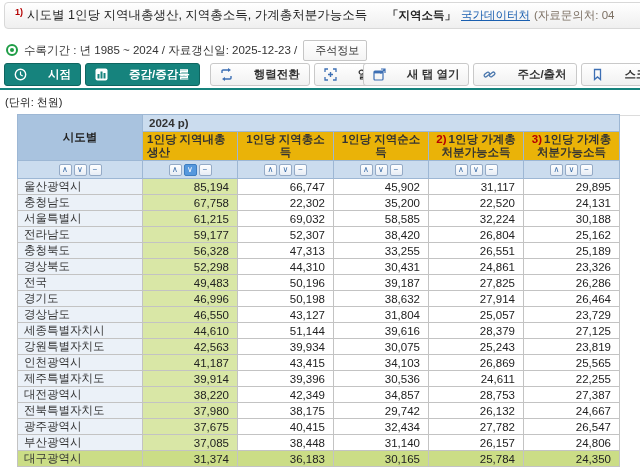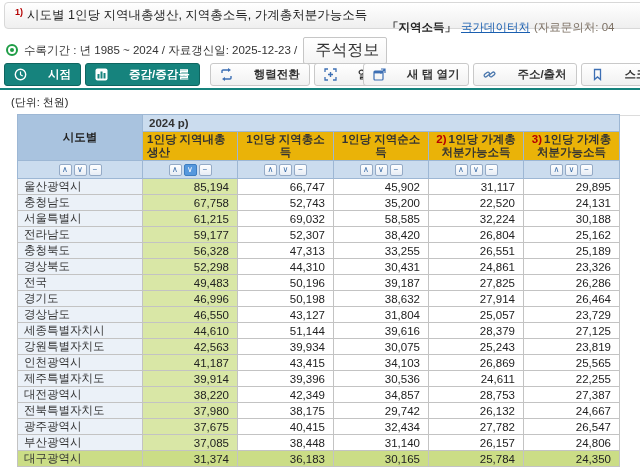--- a/index.html
+++ b/index.html
@@ -11,47 +11,47 @@
 
   
   .titlebar {
     position:absolute; left:4px; top:2px; width:700px; height:27px;
     border:1px solid #d8d8d8; border-radius:4px;
     background:linear-gradient(#ffffff,#efefef);
     display:flex; align-items:center; padding:0 10px;
   }
   .note-ref { color:#b50000; font-weight:bold; font-size:9px; margin-right:4px; transform:translateY(-4px); }
   .page-title { font-weight:normal; font-size:12.5px; color:#222; white-space:nowrap; }
-  .src-group { position:absolute; left:382px; top:12px; height:100%; display:flex; align-items:center; white-space:nowrap; }
+  .src-group { position:absolute; left:382px; top:0; height:100%; display:flex; align-items:center; white-space:nowrap; }
   .src-label { font-weight:bold; font-size:11.5px; color:#222; margin-right:5px; }
   .src-link  { color:#1a5fb0; text-decoration:underline; font-size:11.5px; margin-right:4px; cursor:pointer; }
   .src-contact { color:#7b6f62; font-size:11.5px; }
 
   
   .infoline { position:absolute; left:6px; top:41px; height:18px; display:flex; align-items:center; font-size:11.5px; color:#333; }
   .rec-icon { width:12px; height:12px; border:2px solid #1f9d46; border-radius:50%; position:relative; margin-right:6px; flex:0 0 auto; }
   .rec-icon::after { content:""; position:absolute; left:2px; top:2px; width:4px; height:4px; border-radius:50%; background:#1f9d46; }
   .annot-btn { display:inline-flex; align-items:center; gap:4px; border:1px solid #c6c6c6; border-radius:2px;
-               background:linear-gradient(#fff,#f4f4f4); padding:2px 7px; font-size:16px; color:#333; margin-left:6px; cursor:pointer; }
+               background:linear-gradient(#fff,#f4f4f4); padding:2px 7px; font-size:11px; color:#333; margin-left:6px; cursor:pointer; }
 
   
   .toolbar { position:absolute; left:4px; top:63px; width:700px; height:23px; }
   #toolbar-left  { position:absolute; left:0; display:flex; gap:4px; }
   #toolbar-right { position:absolute; left:359px; display:flex; gap:4px; white-space:nowrap; }
   .tbtn { height:23px; display:inline-flex; align-items:center; gap:21px; padding:0 9px;
           border-radius:3px; font-size:11.5px; font-weight:bold; cursor:pointer;
           font-family:"Liberation Sans","DejaVu Sans",sans-serif; }
   .tbtn.primary { background:#16837d; border:1px solid #0f6560; color:#fff; }
   .tbtn.secondary { background:linear-gradient(#ffffff,#f1f1f1); border:1px solid #c9c9c9; color:#333; }
   .tbtn .icn { display:inline-flex; width:13px; height:13px; }
   .gap-before { margin-left:6px; }
 
   .divider { position:absolute; left:0; top:88px; width:640px; height:2px; background:#16837d; }
 
-  .unit { position:absolute; left:11px; top:95px; font-size:11px; color:#222; }
+  .unit { position:absolute; left:5px; top:95px; font-size:11px; color:#222; }
 
   
   .table-wrap { position:absolute; left:17px; top:114px; }
   table { border-collapse:collapse; table-layout:fixed; font-size:11.5px; }
   th,td { border:1px solid #c3c3c3; overflow:hidden; white-space:nowrap; }
   thead th, thead td { border-color:#9db7d4; }
   .rowhdr  { background:#a9c3df; font-weight:bold; color:#222; text-align:center; }
   .period  { background:#cbdcee; text-align:left; padding:2px 6px; font-weight:bold; color:#333; height:14px; }
   .colhdr  { background:#eab308; font-weight:bold; color:#333; text-align:center; height:27px;
              line-height:1.15; padding:1px 4px; vertical-align:middle; white-space:normal; }
@@ -218,21 +218,21 @@
           <td class="rname">울산광역시</td>
           <td class="val sorted">85,194</td>
           <td class="val">66,747</td>
           <td class="val">45,902</td>
           <td class="val">31,117</td>
           <td class="val">29,895</td>
         </tr>
         <tr>
           <td class="rname">충청남도</td>
           <td class="val sorted">67,758</td>
-          <td class="val">52,743</td>
+          <td class="val">22,302</td>
           <td class="val">35,200</td>
           <td class="val">22,520</td>
           <td class="val">24,131</td>
         </tr>
         <tr>
           <td class="rname">서울특별시</td>
           <td class="val sorted">61,215</td>
           <td class="val">69,032</td>
           <td class="val">58,585</td>
           <td class="val">32,224</td>

